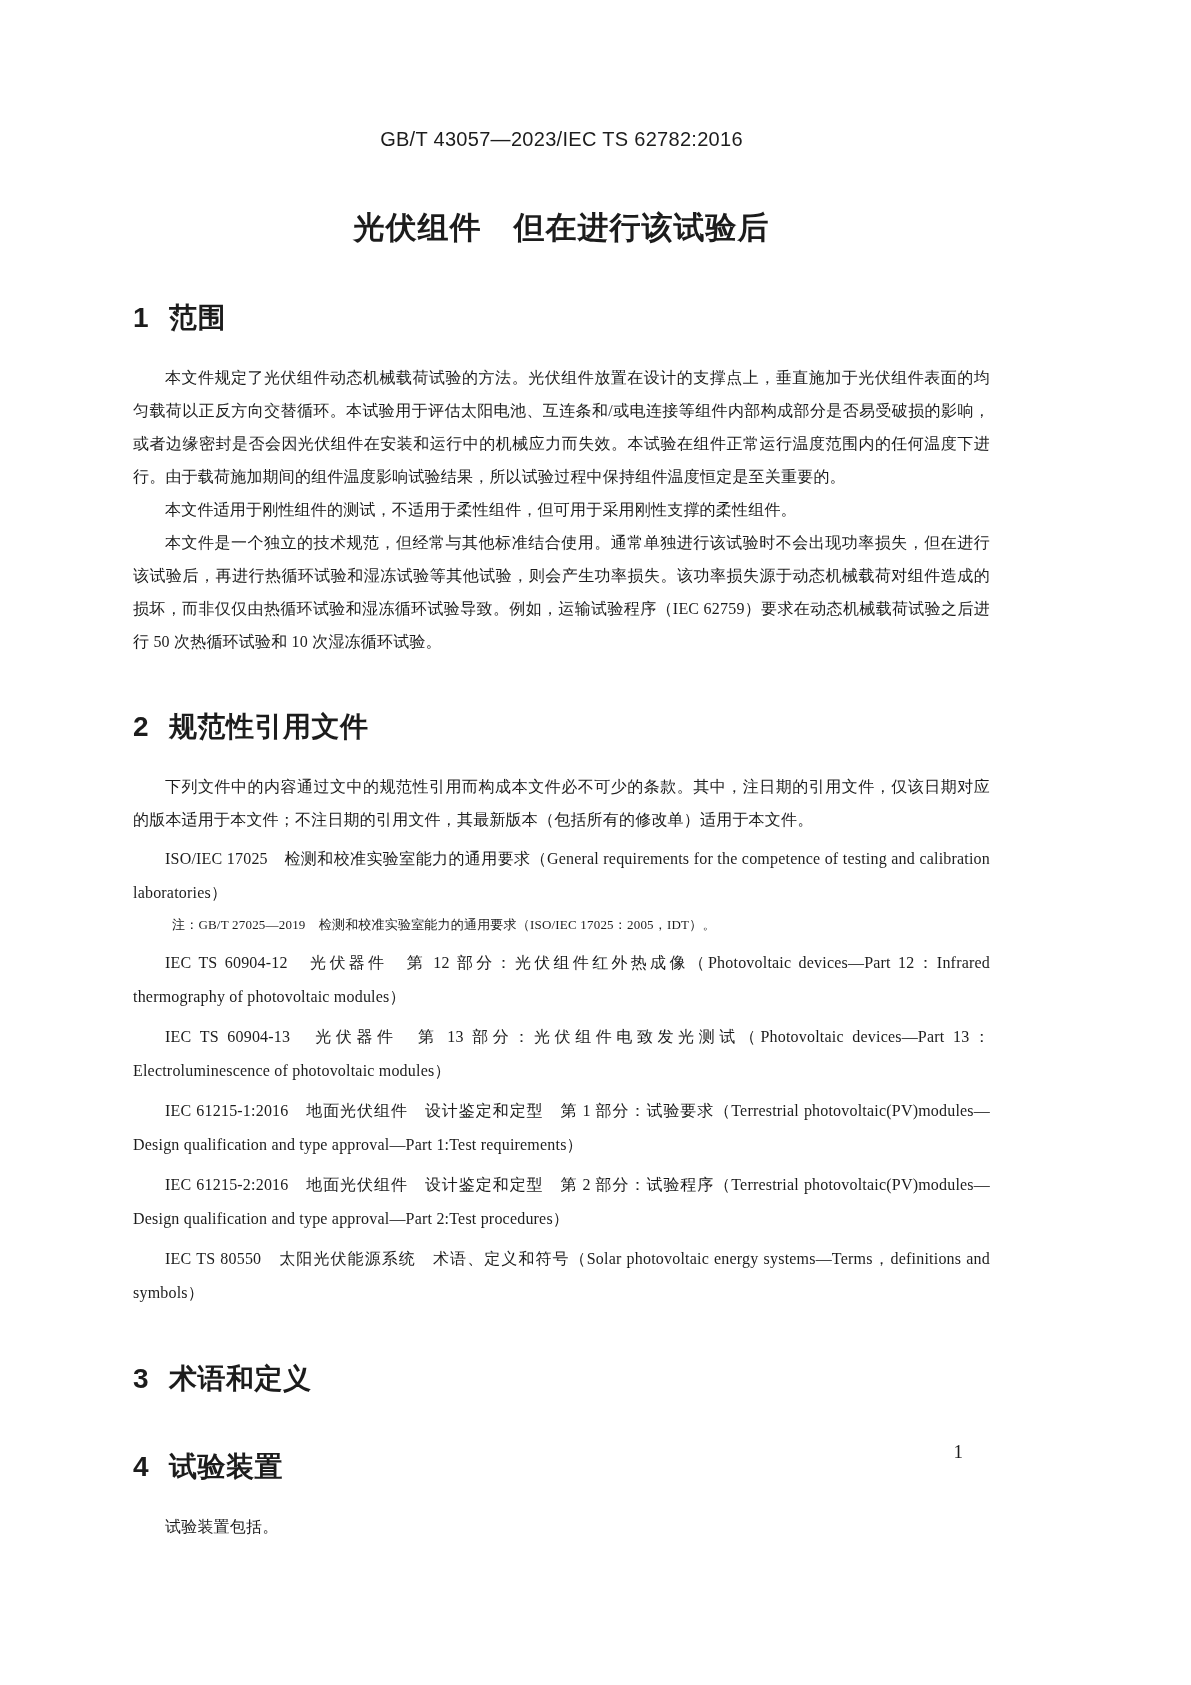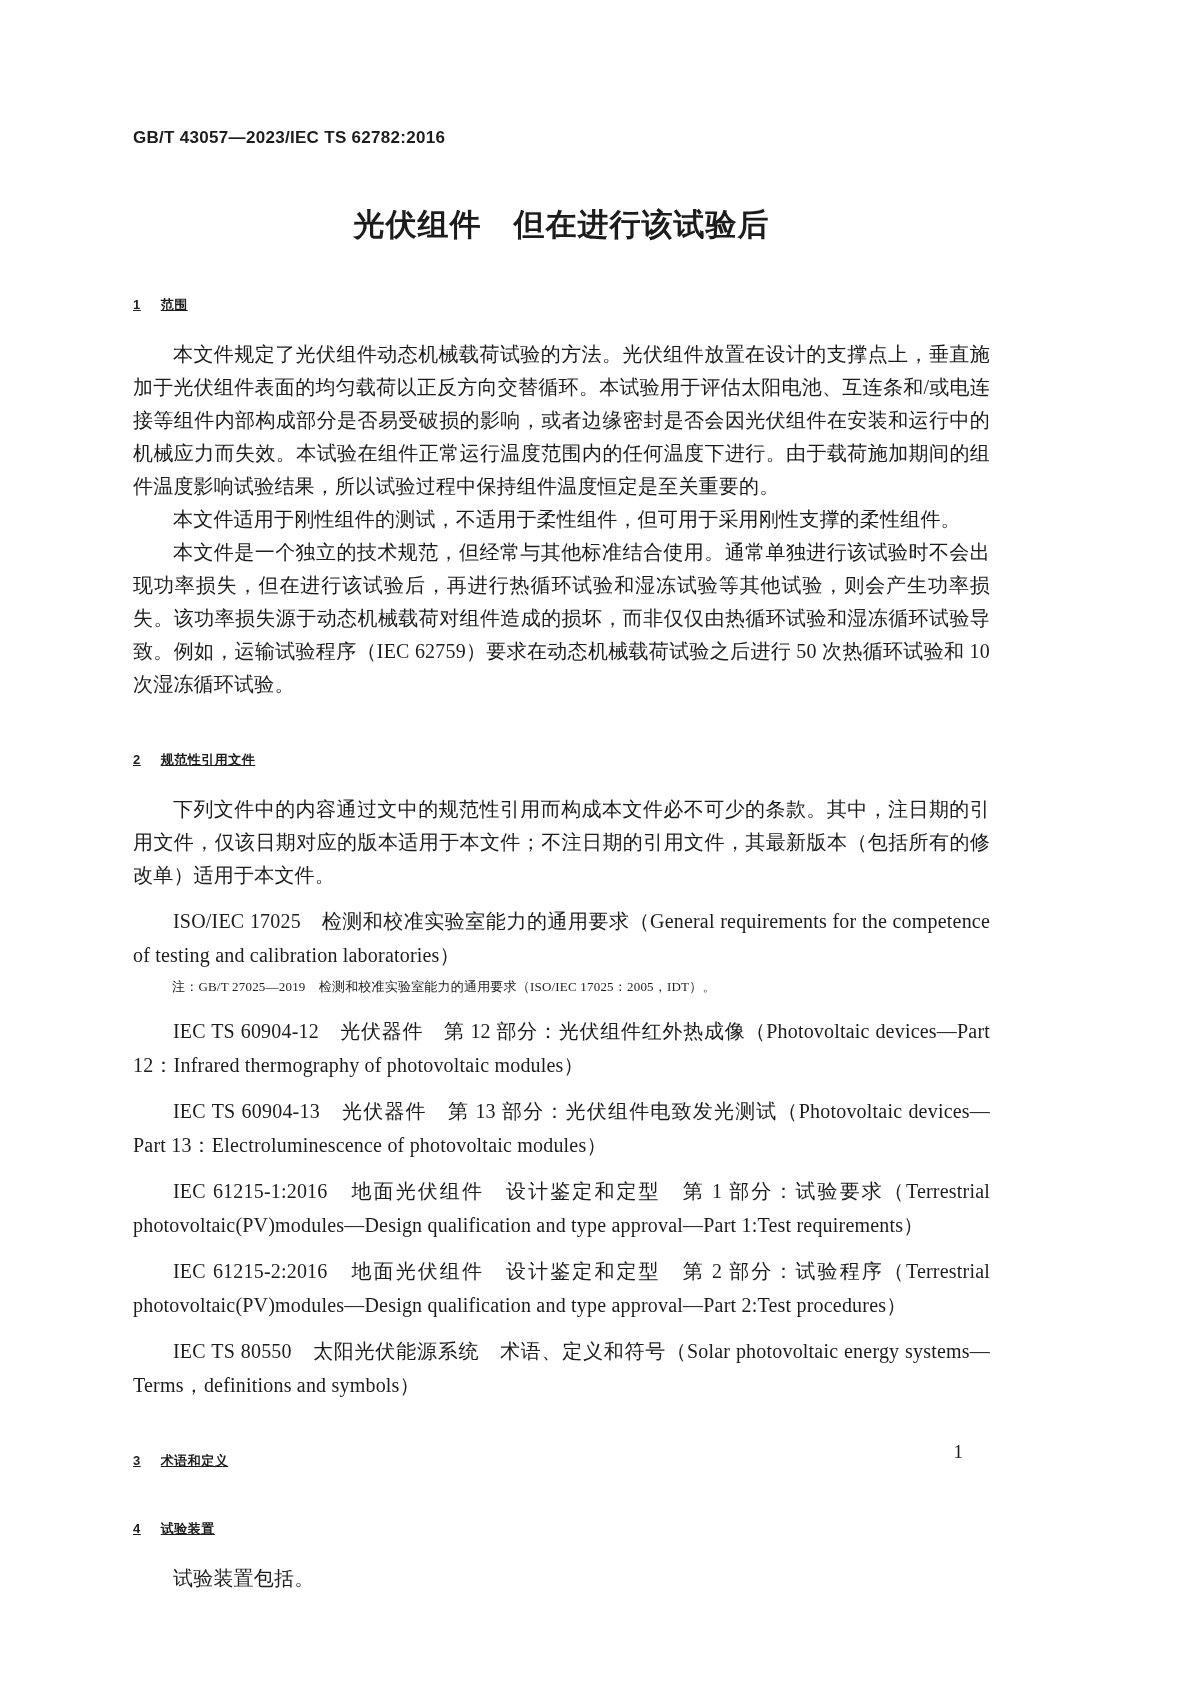--- a/index.html
+++ b/index.html
@@ -9,52 +9,51 @@
     position:relative;
     font-family:"Liberation Serif","DejaVu Serif",serif;
     color:#1c1c1c;
     overflow:hidden;
   }
   .page {
     position:absolute; inset:0;
     padding:128px 201px 0 133px;
   }
   .doc-header {
-    text-align:left;
+    text-align:center;
     font-family:"Liberation Sans","DejaVu Sans",sans-serif;
-    font-weight:700;
-    font-size:17px;
+    font-weight:400;
+    font-size:20px;
     letter-spacing:0.3px;
   }
   .doc-title {
     text-align:center;
     font-family:"Liberation Sans","DejaVu Sans",sans-serif;
     font-weight:700;
     font-size:31px;
     margin-top:56px;
     letter-spacing:1px;
   }
   .sec-heading {
     font-family:"Liberation Sans","DejaVu Sans",sans-serif;
     font-weight:700;
-    font-size:13px;
+    font-size:28px;
     margin-top:50px;
     margin-bottom:24px;
     letter-spacing:0.5px;
-    text-decoration:underline;
   }
   .sec-heading .sec-num { margin-right:20px; }
   p.body, p.ref {
-    font-size:20px;
+    font-size:16px;
     line-height:33px;
     text-align:justify;
     text-indent:2em;
     letter-spacing:0.2px;
   }
-  p.ref { line-height:34px; margin-top:12px; }
+  p.ref { line-height:34px; margin-top:6px; }
   p.note {
     font-size:13px;
     line-height:30px;
     text-align:justify;
     text-indent:39px;
     letter-spacing:0.2px;
   }
   .page-number {
     position:absolute;
     right:228px;

